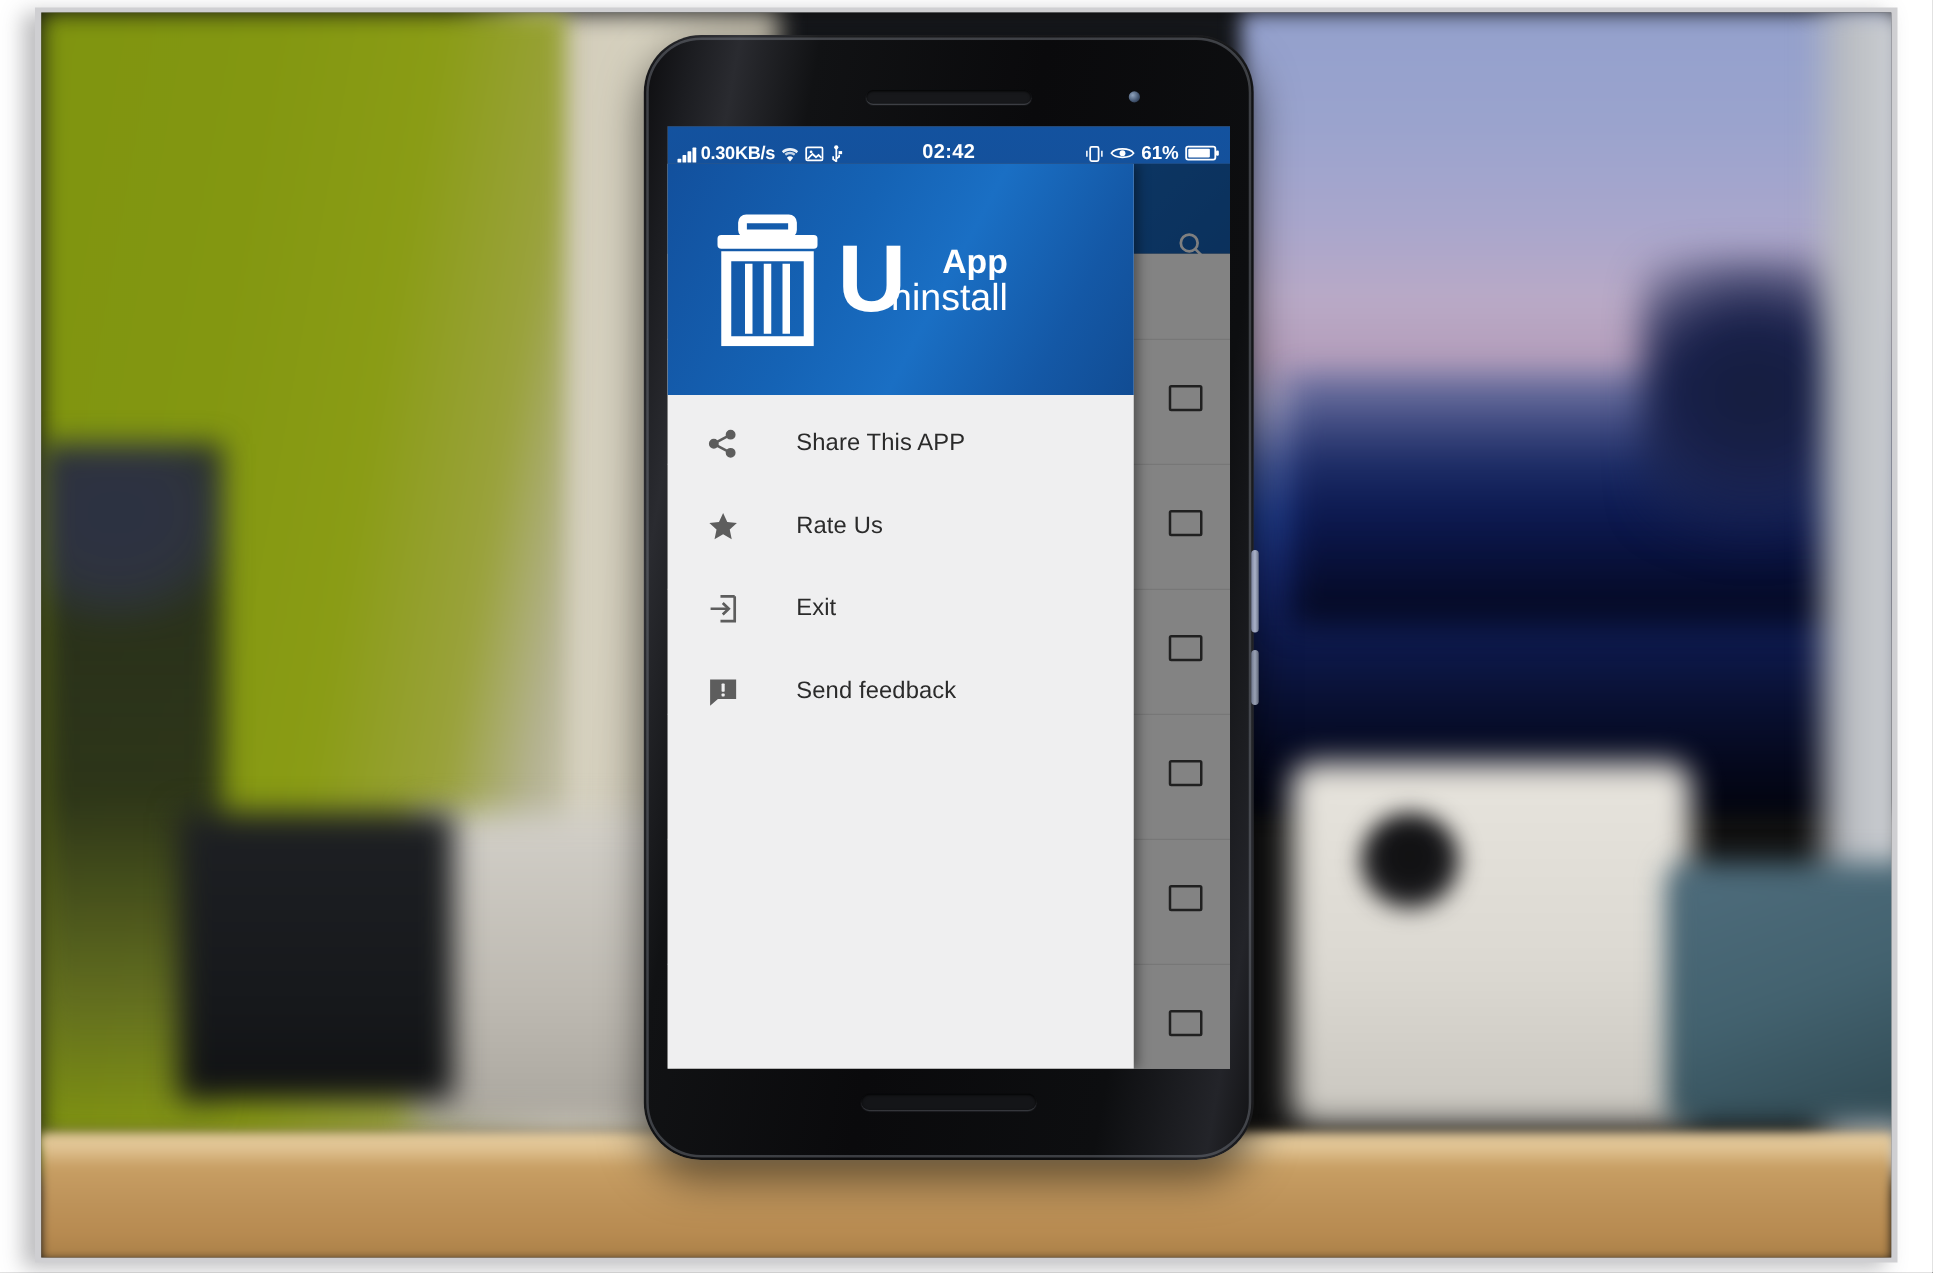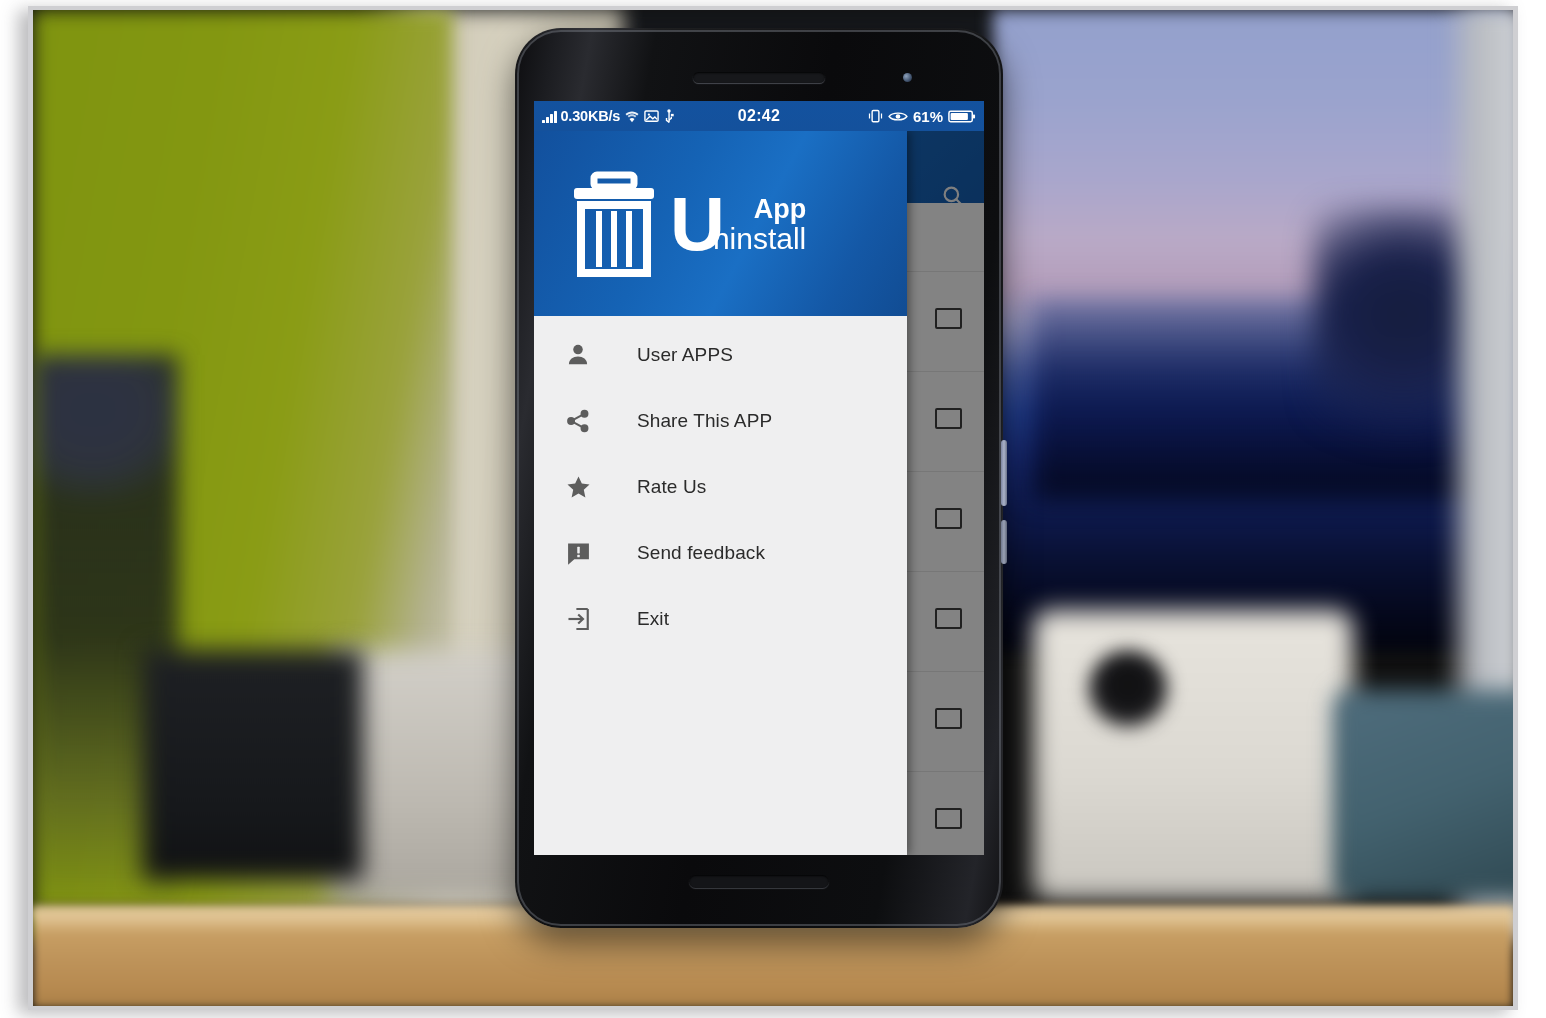--- a/index.html
+++ b/index.html
@@ -239,21 +239,21 @@
     overflow: hidden;
   }
 
   
   .statusbar {
     position: absolute;
     left: 0; top: 0;
     width: 100%; height: 30px;
     background: linear-gradient(180deg, #13529f 0%, #14519c 100%);
     display: flex;
-    align-items: center;
+    align-items: flex-end;
     color: #ffffff;
     font-size: 15px;
     font-weight: bold;
   }
   .sb-left { display: flex; align-items: center; gap: 4px; padding-left: 8px; }
   .sb-center { position: absolute; left: 50%; transform: translateX(-50%); font-size: 16px; letter-spacing: .3px;}
   .sb-right { position: absolute; right: 8px; display: flex; align-items: center; gap: 5px; }
   .sb-speed { font-size: 14.5px; letter-spacing: -0.2px; }
   .sb-pct { font-size: 15px; }
 
@@ -500,29 +500,20 @@
                 <span class="logo-words">
                   <span class="logo-app">App</span>
                   <span class="logo-ninstall">ninstall</span>
                 </span>
               </span>
             </div>
           </div>
 
           <div class="drawer-menu">
 
-            <div class="menu-item">
-              <span class="menu-icon">
-                <svg width="26" height="26" viewBox="0 0 24 24" fill="#5d5d5d">
-                  <circle cx="12" cy="7" r="4.4"></circle>
-                  <path d="M3.6 20.5c0-4.5 3.8-7.2 8.4-7.2s8.4 2.7 8.4 7.2z"></path>
-                </svg>
-              </span>
-              <span class="menu-label">User APPS</span>
-            </div>
 
             <div class="menu-item">
               <span class="menu-icon">
                 <svg width="26" height="26" viewBox="0 0 24 24" fill="none" stroke="#5d5d5d" stroke-width="1.9">
                   <circle cx="18" cy="5.3" r="2.7" fill="#5d5d5d"></circle>
                   <circle cx="5.6" cy="12" r="2.7" fill="#5d5d5d"></circle>
                   <circle cx="18" cy="18.7" r="2.7" fill="#5d5d5d"></circle>
                   <line x1="8.0" y1="10.7" x2="15.6" y2="6.6"></line>
                   <line x1="8.0" y1="13.3" x2="15.6" y2="17.4"></line>
                 </svg>
@@ -535,40 +526,40 @@
                 <svg width="27" height="27" viewBox="0 0 24 24" fill="#5d5d5d">
                   <path d="M12 2.2 l2.95 6.3 6.85.75 -5.1 4.7 1.42 6.85 L12 17.3 l-6.12 3.5 1.42-6.85 -5.1-4.7 6.85-.75z"></path>
                 </svg>
               </span>
               <span class="menu-label">Rate Us</span>
             </div>
 
 
             <div class="menu-item">
               <span class="menu-icon">
+                <svg width="26" height="26" viewBox="0 0 24 24" fill="none" stroke="#5d5d5d" stroke-width="2">
+                  <path d="M21 2.8 v18.4 h-10.5 M21 2.8 h-10.5"></path>
+                  <line x1="3.2" y1="12" x2="16.2" y2="12"></line>
+                  <polyline points="12.2,7.8 16.6,12 12.2,16.2"></polyline>
+                </svg>
+              </span>
+              <span class="menu-label">Exit</span>
+            </div>
+
+            <div class="menu-item">
+              <span class="menu-icon">
                 <svg width="25" height="25" viewBox="0 0 24 24">
                   <path d="M2 2.5 h20 v15 h-14 l-6 5.2 z" fill="#5d5d5d"></path>
                   <rect x="10.8" y="5.5" width="2.4" height="6.4" rx="0.6" fill="#efeff0"></rect>
                   <rect x="10.8" y="13.2" width="2.4" height="2.4" rx="0.6" fill="#efeff0"></rect>
                 </svg>
               </span>
               <span class="menu-label">Send feedback</span>
             </div>
 
-            <div class="menu-item">
-              <span class="menu-icon">
-                <svg width="26" height="26" viewBox="0 0 24 24" fill="none" stroke="#5d5d5d" stroke-width="2">
-                  <path d="M21 2.8 v18.4 h-10.5 M21 2.8 h-10.5"></path>
-                  <line x1="3.2" y1="12" x2="16.2" y2="12"></line>
-                  <polyline points="12.2,7.8 16.6,12 12.2,16.2"></polyline>
-                </svg>
-              </span>
-              <span class="menu-label">Exit</span>
-            </div>
-
           </div>
         </div>
 
         <div class="statusbar">
           <div class="sb-left">
             <span class="ic bars">
               <i></i>
                 <i></i>
                 <i></i>
                 <i></i>

